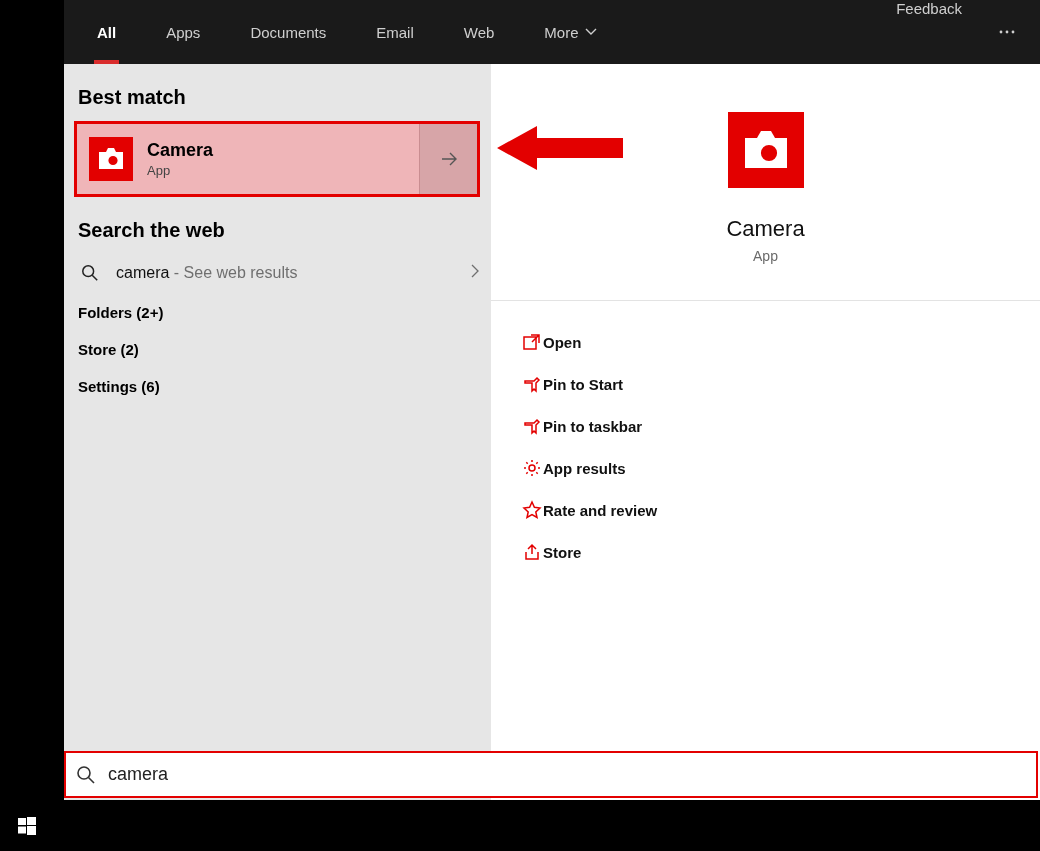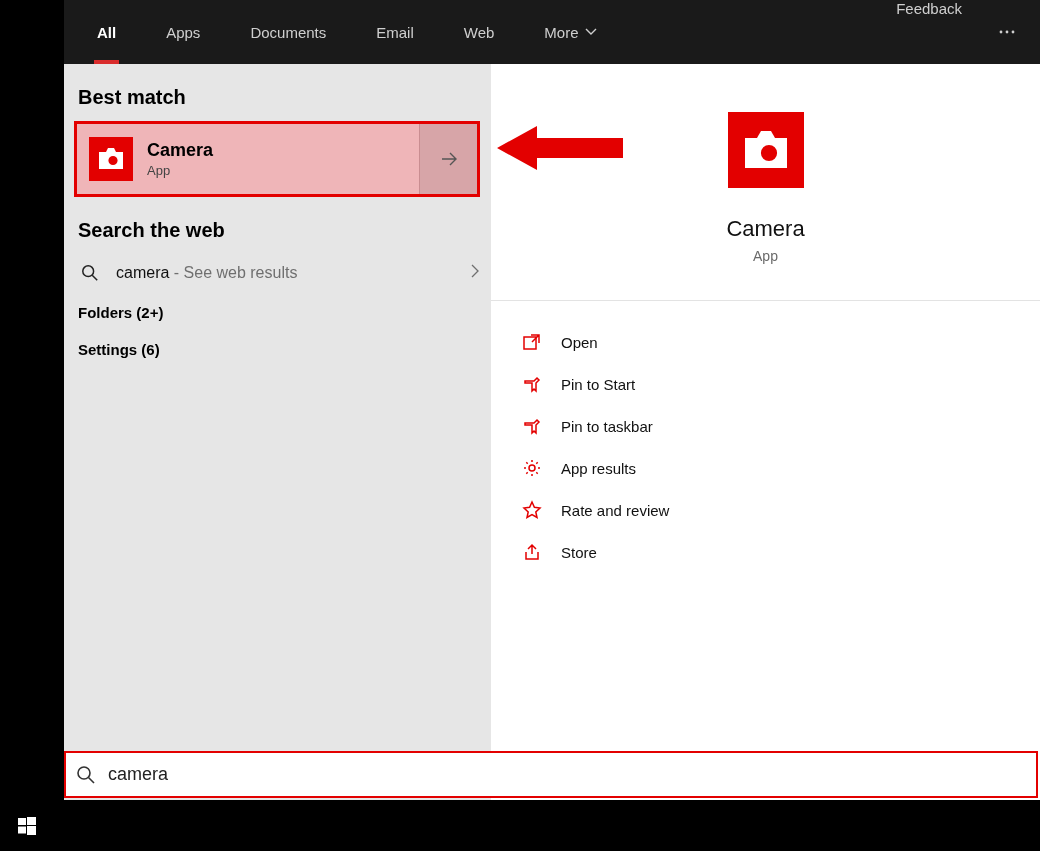--- a/index.html
+++ b/index.html
@@ -42,21 +42,21 @@
 
   .cat-row { padding:10px 2px 10px 14px; font-size:15px; font-weight:600; color:#000; cursor:pointer; }
 
   
   .hero { display:flex; flex-direction:column; align-items:center; padding-top:48px; padding-bottom:36px; border-bottom:1px solid #e3e3e3; }
   .hero-icon { width:76px; height:76px; background:#e30000; display:flex; align-items:center; justify-content:center; }
   .hero-title { font-size:22px; color:#111; margin-top:28px; }
   .hero-sub { font-size:14px; color:#6a6a6a; margin-top:6px; }
 
   .actions { padding:20px 0 0 0; display:flex; flex-direction:column; }
-  .action { display:flex; align-items:center; gap:18px; padding:10px 30px; font-size:15px; color:#111; cursor:pointer; }
+  .action { display:flex; align-items:center; padding:10px 30px; font-size:15px; color:#111; cursor:pointer;font-weight:bold; }
   .action .ic { width:22px; height:22px; display:flex; align-items:center; justify-content:center; color:#e30000; }
 
   
   .annot-arrow { position:absolute; left:497px; top:122px; pointer-events:none; }
 
   
   .searchbar { position:absolute; left:64px; right:2px; bottom:53px; height:47px; border:2px solid #e30000; background:#fff; display:flex; align-items:center; padding:0 10px; gap:10px; }
   .searchbar .sicon { color:#323232; display:flex; align-items:center; }
   .searchbar input { border:none; outline:none; font-size:18px; flex:1; color:#222; font-family:inherit; background:transparent; }
 
@@ -148,20 +148,21 @@
         </span>
         <span class="txt"><span>camera</span><span class="suf"> - See web results</span></span>
         <span class="chevr">
           <svg width="14" height="14" viewBox="0 0 14 14">
               <path d="M4 1 L10 7 L4 13" fill="none" stroke="#6f6f6f" stroke-width="1.3"></path>
             </svg>
         </span>
       </div>
 
       <div class="cat-row"><span>Folders (2+)</span></div>
+      <div class="cat-row"><span>Store (2)</span></div>
       <div class="cat-row"><span>Settings (6)</span></div>
     </div>
 
     <div class="col-right">
       <div class="hero">
         <div class="hero-icon">
           <svg width="52" height="52" viewBox="0 0 52 52">
               <rect x="5" y="14" width="42" height="30" fill="#fff"></rect>
               <path d="M17 14 L21 7 L31 7 L35 14 Z" fill="#fff"></path>
               <circle cx="29" cy="29" r="9.2" fill="#e30000"></circle>

